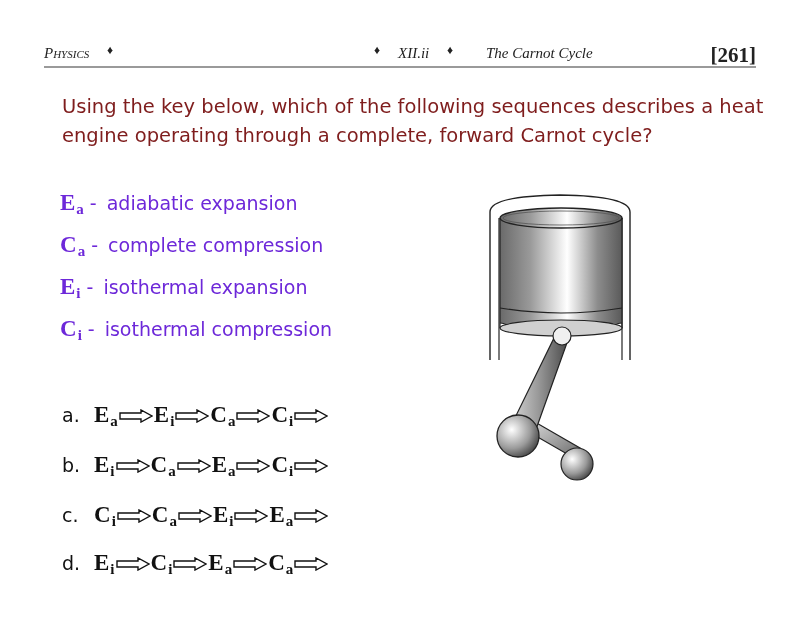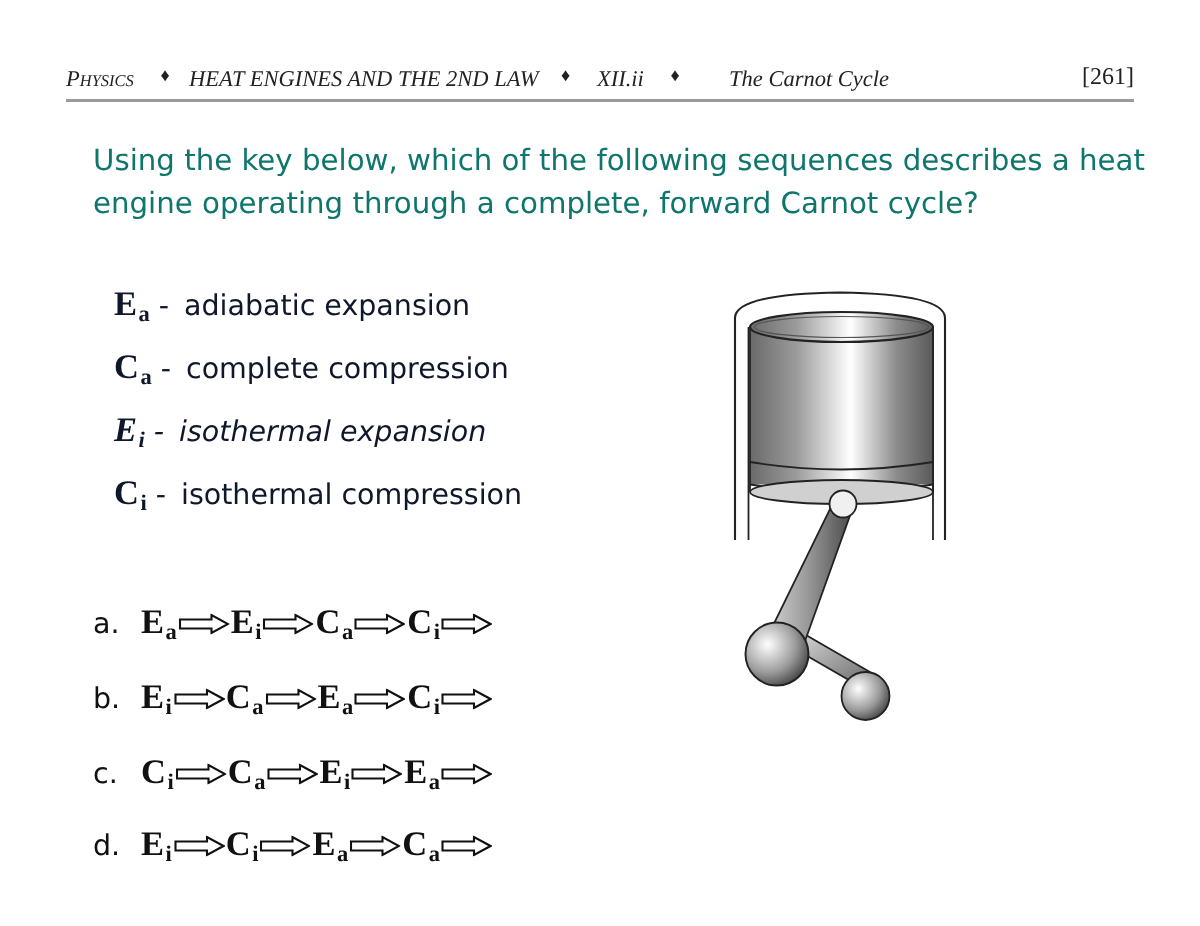--- a/index.html
+++ b/index.html
@@ -1,57 +1,56 @@
 <!DOCTYPE html>
 <html><head>
 <meta charset="utf-8">
 <style>
   html, body { margin:0; padding:0; }
   body { width:800px; height:617px; background:#ffffff; position:relative; overflow:hidden; color:#111; }
   .header { position:absolute; left:44px; top:42px; width:712px; height:24px; font-family:"Liberation Serif", serif; font-style:italic; font-size:15px; color:#222; }
   .header .item { position:absolute; top:3px; white-space:nowrap; }
   .header .sc { font-variant:small-caps; }
   .header .bullet { position:absolute; top:1px; font-style:normal; font-size:12px; }
-  .header .page { position:absolute; right:0; top:1px; font-style:normal; font-size:16px; }
+  .header .page { position:absolute; right:0; top:1px; font-style:normal; font-size:21px;font-weight:bold; }
   .rule { position:absolute; left:44px; top:66px; width:712px; height:2px; background:#9a9a9a; }
-  .question { position:absolute; left:62px; top:92px; width:720px; font-family:"DejaVu Sans", sans-serif; font-size:19.5px; line-height:29px; color:#0f766e; }
-  .key { position:absolute; left:76px; font-family:"DejaVu Sans", sans-serif; font-size:19px; color:#0f172a; }
+  .question { position:absolute; left:62px; top:92px; width:720px; font-family:"DejaVu Sans", sans-serif; font-size:19.5px; line-height:29px; color:#7f1d1d; }
+  .key { position:absolute; left:60px; font-family:"DejaVu Sans", sans-serif; font-size:19px; color:#6d28d9; }
   .sym { font-family:"Liberation Serif", serif; font-weight:bold; font-size:23px; }
   .sym sub { font-size:15px; position:relative; top:4px; vertical-align:baseline; margin-left:1px; }
   .dash { margin:0 10px 0 6px; }
   .opt { position:absolute; left:62px; font-family:"DejaVu Sans", sans-serif; font-size:19px; color:#111; display:flex; align-items:baseline; }
   .opt .letter { width:32px; display:inline-block; }
   .opt .step { display:inline-flex; align-items:baseline; }
   .arrow { display:inline-block; width:34px; height:14px; margin:0 1px 0 1px; position:relative; top:1px; }
   .diagram { position:absolute; left:470px; top:180px; width:180px; height:320px; }
 </style>
 </head>
 <body>
 
 <div class="header">
   <span class="item sc" style="left:0;text-align:right;">Physics</span>
   <span class="bullet" style="left:63px;">♦</span>
-  <span class="item" style="left:82px;">HEAT ENGINES AND THE 2ND LAW</span>
   <span class="bullet" style="left:330px;">♦</span>
   <span class="item" style="left:354px;">XII.ii</span>
   <span class="bullet" style="left:403px;">♦</span>
   <span class="item" style="left:442px;">The Carnot Cycle</span>
   <span class="page">[261]</span>
 </div>
 <div class="rule"></div>
 
 <div class="question">Using the key below, which of the following sequences describes a heat engine operating through a complete, forward Carnot cycle?</div>
 
 <div class="key" style="top:190px;">
   <span class="sym"><span>E</span><sub>a</sub></span><span class="dash">-</span><span>adiabatic expansion</span>
 </div>
 <div class="key" style="top:232px;">
   <span class="sym"><span>C</span><sub>a</sub></span><span class="dash">-</span><span>complete compression</span>
 </div>
-<div class="key" style="top:274px;font-style:italic;">
+<div class="key" style="top:274px;">
   <span class="sym"><span>E</span><sub>i</sub></span><span class="dash">-</span><span>isothermal expansion</span>
 </div>
 <div class="key" style="top:316px;text-align:center;">
   <span class="sym"><span>C</span><sub>i</sub></span><span class="dash">-</span><span>isothermal compression</span>
 </div>
 
 <div class="opt" style="top:402px;">
   <span class="letter">a.</span>
   <span class="step sym">
       <span>E</span>

